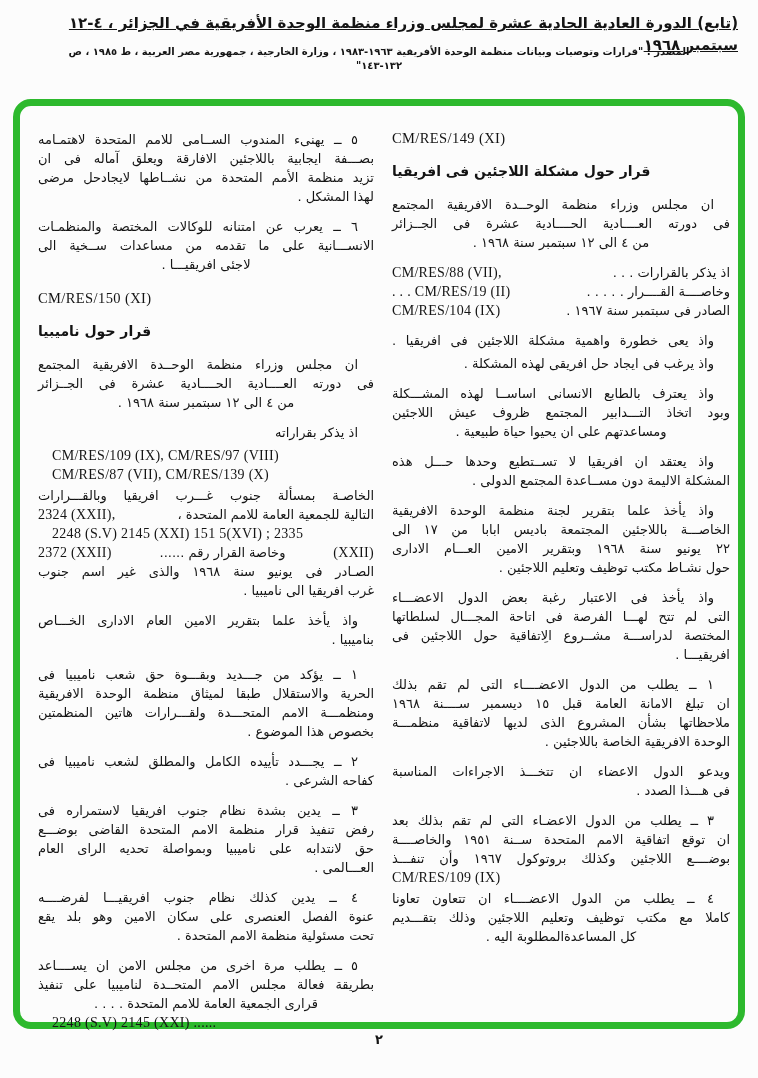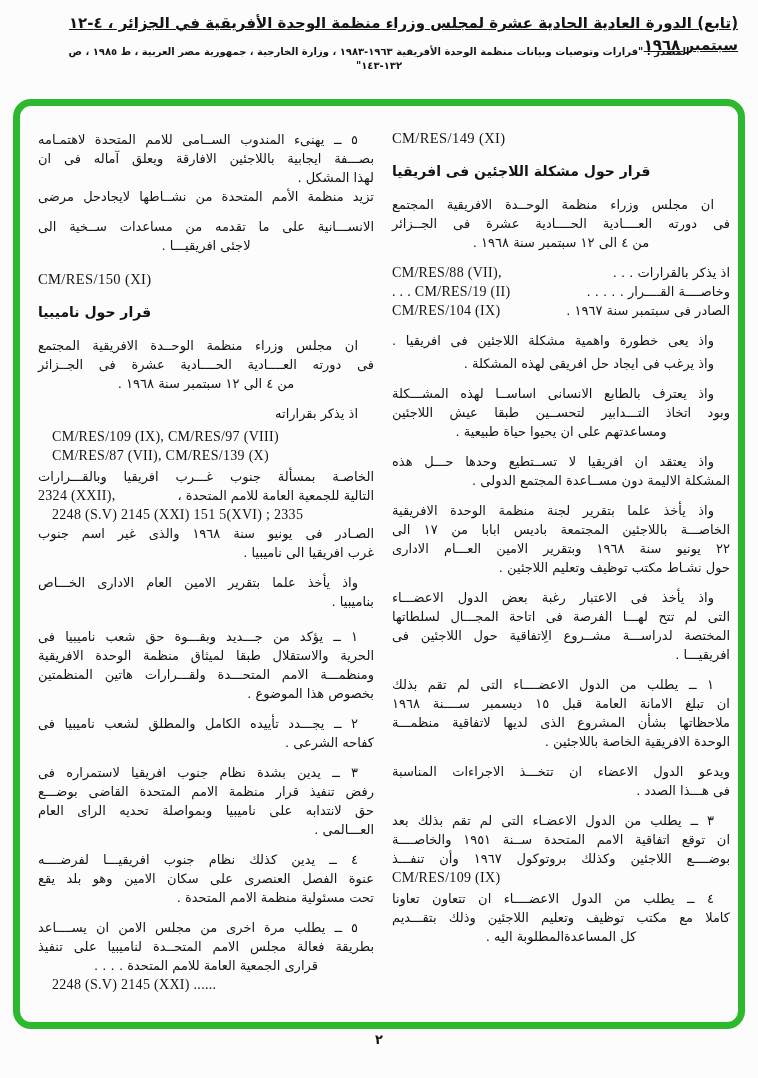--- a/index.html
+++ b/index.html
@@ -42,24 +42,25 @@
 
 <div class="hdr1">(تابع) الدورة العادية الحادية عشرة لمجلس وزراء منظمة الوحدة الأفريقية في الجزائر ، ٤-١٢ سبتمبر ١٩٦٨</div>
 <div class="hdr2">المصدر : "قرارات وتوصيات وبيانات منظمة الوحدة الأفريقية ١٩٦٣-١٩٨٣ ، وزارة الخارجية ، جمهورية مصر العربية ، ط ١٩٨٥ ، ص ١٣٢-١٤٣"</div>
 
 <div class="frame" style="border-color: rgb(45, 185, 45);"></div>
 
 <div class="colL">
   <div class="par">
     <div class="ln ind">٥ ــ يهنىء المندوب الســامى للامم المتحدة لاهتمـامه</div>
     <div class="ln">بصـــفة ايجابية باللاجئين الافارقة ويعلق آماله فى ان</div>
+    <div class="ln">تزيد منظمة الأمم المتحدة من نشــاطها لايجادحل مرضى</div>
     <div class="ln r">لهذا المشكل .</div>
-    <div class="ln">تزيد منظمة الأمم المتحدة من نشــاطها لايجادحل مرضى</div>
   </div>
   <div class="par lg">
+    <div class="ln ind">٦ ــ يعرب عن امتنانه للوكالات المختصة والمنظمـات</div>
     <div class="ln">الانســـانية على ما تقدمه من مساعدات ســخية الى</div>
     <div class="ln c">لاجئى افريقيـــا .</div>
   </div>
   <div class="ref">CM/RES/150  (XI)</div>
   <div class="ttl">قرار حول ناميبيا</div>
   <div class="par">
     <div class="ln ind">ان مجلس وزراء منظمة الوحــدة الافريقية المجتمع</div>
     <div class="ln">فى دورته العــــادية الحــــادية عشرة فى الجــزائر</div>
     <div class="ln c">من ٤ الى ١٢ سبتمبر سنة ١٩٦٨ .</div>
   </div>
@@ -70,20 +71,25 @@
     <div class="lt ind">CM/RES/109  (IX),  CM/RES/97  (VIII)</div>
     <div class="lt ind">CM/RES/87  (VII),  CM/RES/139  (X)</div>
   </div>
   <div class="par">
     <div class="ln">الخاصـة بمسألة جنوب غـــرب افريقيا وبالقـــرارات</div>
     <div class="row">
       <span class="lat">2324 (XXII),</span>
       <span class="ar">التالية للجمعية العامة للامم المتحدة ،</span>
     </div>
     <div class="lt ind">2248 (S.V) 2145 (XXI)    151 5(XVI) ; 2335</div>
+    <div class="row">
+      <span class="lat">2372  (XXII)</span>
+      <span class="ar">وخاصة القرار رقم ......</span>
+      <span class="lat">(XXII)</span>
+    </div>
     <div class="ln">الصـادر فى يونيو سنة ١٩٦٨  والذى غير اسم جنوب</div>
     <div class="ln r">غرب افريقيا الى ناميبيا .</div>
   </div>
   <div class="par lg">
     <div class="ln ind">واذ يأخذ علما بتقرير الامين العام الادارى الخـــاص</div>
     <div class="ln r">بناميبيا .</div>
   </div>
   <div class="par">
     <div class="ln ind">١ ــ يؤكد من جـــديد وبقـــوة حق شعب ناميبيا فى</div>
     <div class="ln">الحرية والاستقلال طبقا لميثاق منظمة الوحدة الافريقية</div>
@@ -136,21 +142,21 @@
     </div>
   </div>
   <div class="par" style="margin-bottom:4px;">
     <div class="ln ind">واذ يعى خطورة واهمية مشكلة اللاجئين فى افريقيا .</div>
   </div>
   <div class="par">
     <div class="ln r ind">واذ يرغب فى ايجاد حل افريقى لهذه المشكلة .</div>
   </div>
   <div class="par">
     <div class="ln ind">واذ يعترف بالطابع الانسانى اساســا لهذه المشـــكلة</div>
-    <div class="ln">وبود اتخاذ التـــدابير لتحســين طبقا عيش اللاجئين</div>
+    <div class="ln">وبود اتخاذ التـــدابير المجتمع ظروف عيش اللاجئين</div>
     <div class="ln c">ومساعدتهم على ان يحيوا حياة طبيعية .</div>
   </div>
   <div class="par">
     <div class="ln ind">واذ يعتقد ان افريقيا لا تســتطيع وحدها حـــل هذه</div>
     <div class="ln r">المشكلة الاليمة دون مســاعدة المجتمع الدولى .</div>
   </div>
   <div class="par">
     <div class="ln ind">واذ يأخذ علما بتقرير لجنة منظمة الوحدة الافريقية</div>
     <div class="ln">الخاصـــة باللاجئين المجتمعة باديس ابابا من ١٧ الى</div>
     <div class="ln">٢٢ يونيو سنة ١٩٦٨ وبتقرير الامين العـــام الادارى</div>

